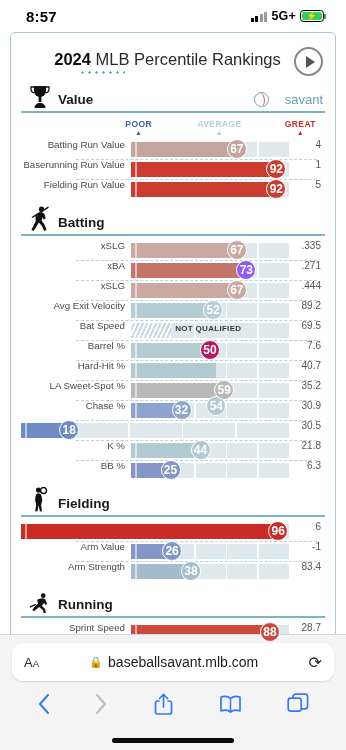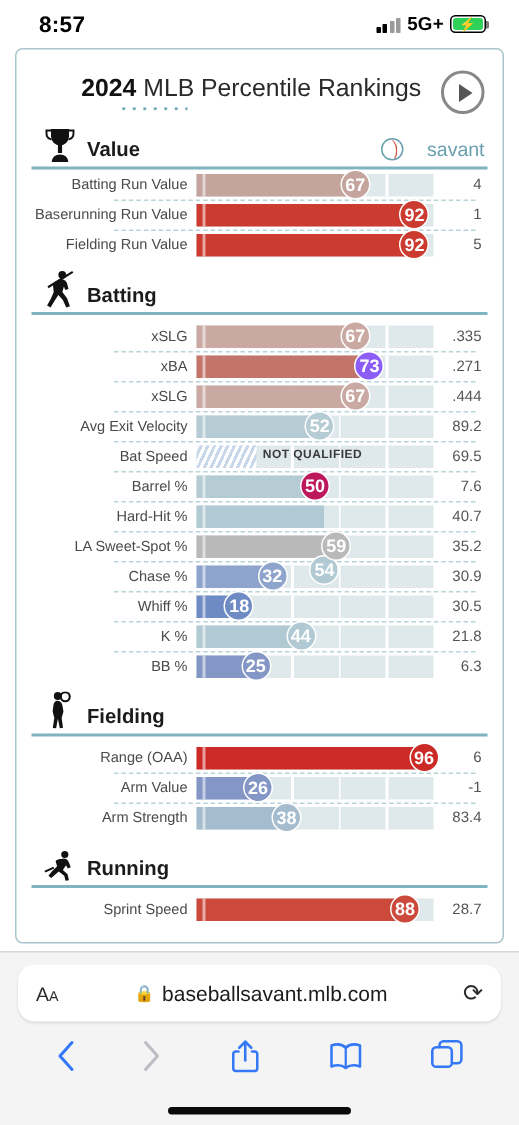--- a/index.html
+++ b/index.html
@@ -112,21 +112,21 @@
     text-align:center; transform:translateX(-50%);
     top:0;
   }
   .scale-lbl span{ display:block; font-size:7px; line-height:6px; margin-top:1px;}
   .sl-poor{ color:#3b5ea8; }
   .sl-avg{ color:#b9cdd3; }
   .sl-great{ color:#cc2a27; }
 
   
   .row{
-    display:flex; align-items:center; height:20px; position:relative;
+    display:flex; align-items:flex-start; height:20px; position:relative;
   }
   .row + .row::before{
     content:""; position:absolute; left:55px; right:8px; top:0;
     border-top:1.3px dashed #b8d2da;
   }
   .r-label{
     width:110px; text-align:right; padding-right:6px;
     font-size:9.7px; color:#4a4a4a; white-space:nowrap;
   }
   .r-track{
@@ -244,20 +244,34 @@
                 <rect x="9.6" y="11" width="2.8" height="6" fill="#111"></rect>
                 <path d="M5.5 23c0-3 2.4-5 5.5-5s5.5 2 5.5 5z" fill="#111"></path>
               </svg>
             </span>
             <span class="sec-name">Value</span>
             <span class="sec-savant">
               <span class="ball"></span>
               <span class="savant-txt">savant</span>
             </span>
           </div>
+          <div class="scale">
+            <span class="scale-lbl sl-poor" style="left: 117.65px;">
+              <span style="font-size:8.5px;line-height:10px">POOR</span>
+              <span style="color:#3b5ea8">▲</span>
+            </span>
+            <span class="scale-lbl sl-avg" style="left: 198.5px;">
+              <span style="font-size:8.5px;line-height:10px">AVERAGE</span>
+              <span style="color:#b9cdd3">▲</span>
+            </span>
+            <span class="scale-lbl sl-great" style="left: 279.35px;">
+              <span style="font-size:8.5px;line-height:10px">GREAT</span>
+              <span style="color:#cc2a27">▲</span>
+            </span>
+          </div>
           <div class="row">
             <div class="r-label">Batting Run Value</div>
             <div class="r-track">
               <div class="trk">
                 <span class="seg" style="left: 20%;"></span>
                 <span class="seg" style="left: 40%;"></span>
                 <span class="seg" style="left: 60%;"></span>
                 <span class="seg" style="left: 80%;"></span>
               </div>
               <div class="fill" style="width: 67%; background: rgb(196, 164, 156);"></div>
@@ -426,21 +440,20 @@
                 <span class="seg" style="left: 40%;"></span>
                 <span class="seg" style="left: 60%;"></span>
                 <span class="seg" style="left: 80%;"></span>
               </div>
               <div class="fill" style="width: 32%; background: rgb(143, 164, 205);"></div>
               <div class="bubble" style="left: 32%; background: rgb(143, 164, 205); color: rgb(255, 255, 255); border: 1.6px solid rgb(255, 255, 255);">32</div>
             </div>
             <div class="r-val">30.9</div>
           </div>
           <div class="row">
-            <div class="r-label">Whiff %</div>
             <div class="r-track">
               <div class="trk">
                 <span class="seg" style="left: 20%;"></span>
                 <span class="seg" style="left: 40%;"></span>
                 <span class="seg" style="left: 60%;"></span>
                 <span class="seg" style="left: 80%;"></span>
               </div>
               <div class="fill" style="width: 18%; background: rgb(111, 139, 196);"></div>
               <div class="bubble" style="left: 18%; background: rgb(111, 139, 196); color: rgb(255, 255, 255); border: 1.6px solid rgb(255, 255, 255);">18</div>
             </div>
@@ -481,21 +494,20 @@
               <svg width="20" height="26" viewBox="0 0 20 26">
                 <circle cx="9.5" cy="3" r="2.6" fill="#111"></circle>
                 <path d="M9 6.2c2 0 3.3 1.2 3.6 3l.7 4.2-1.2 4.3.9 6.5-2.1.3-1.3-6.3-1.2 6.3-2.2-.2 1-6.7-1.1-4.3.5-4.1c.2-1.8 1.4-3 2.4-3z" fill="#111"></path>
                 <circle cx="14.5" cy="3.5" r="3" fill="none" stroke="#111" stroke-width="1.4"></circle>
               </svg>
             </span>
             <span class="sec-name">Fielding</span>
           </div>
           <div style="height: 4px;"></div>
           <div class="row">
-            <div class="r-label">Range (OAA)</div>
             <div class="r-track">
               <div class="trk">
                 <span class="seg" style="left: 20%;"></span>
                 <span class="seg" style="left: 40%;"></span>
                 <span class="seg" style="left: 60%;"></span>
                 <span class="seg" style="left: 80%;"></span>
               </div>
               <div class="fill" style="width: 96%; background: rgb(204, 42, 39);"></div>
               <div class="bubble" style="left: 96%; background: rgb(204, 42, 39); color: rgb(255, 255, 255); border: 1.6px solid rgb(255, 255, 255);">96</div>
             </div>

